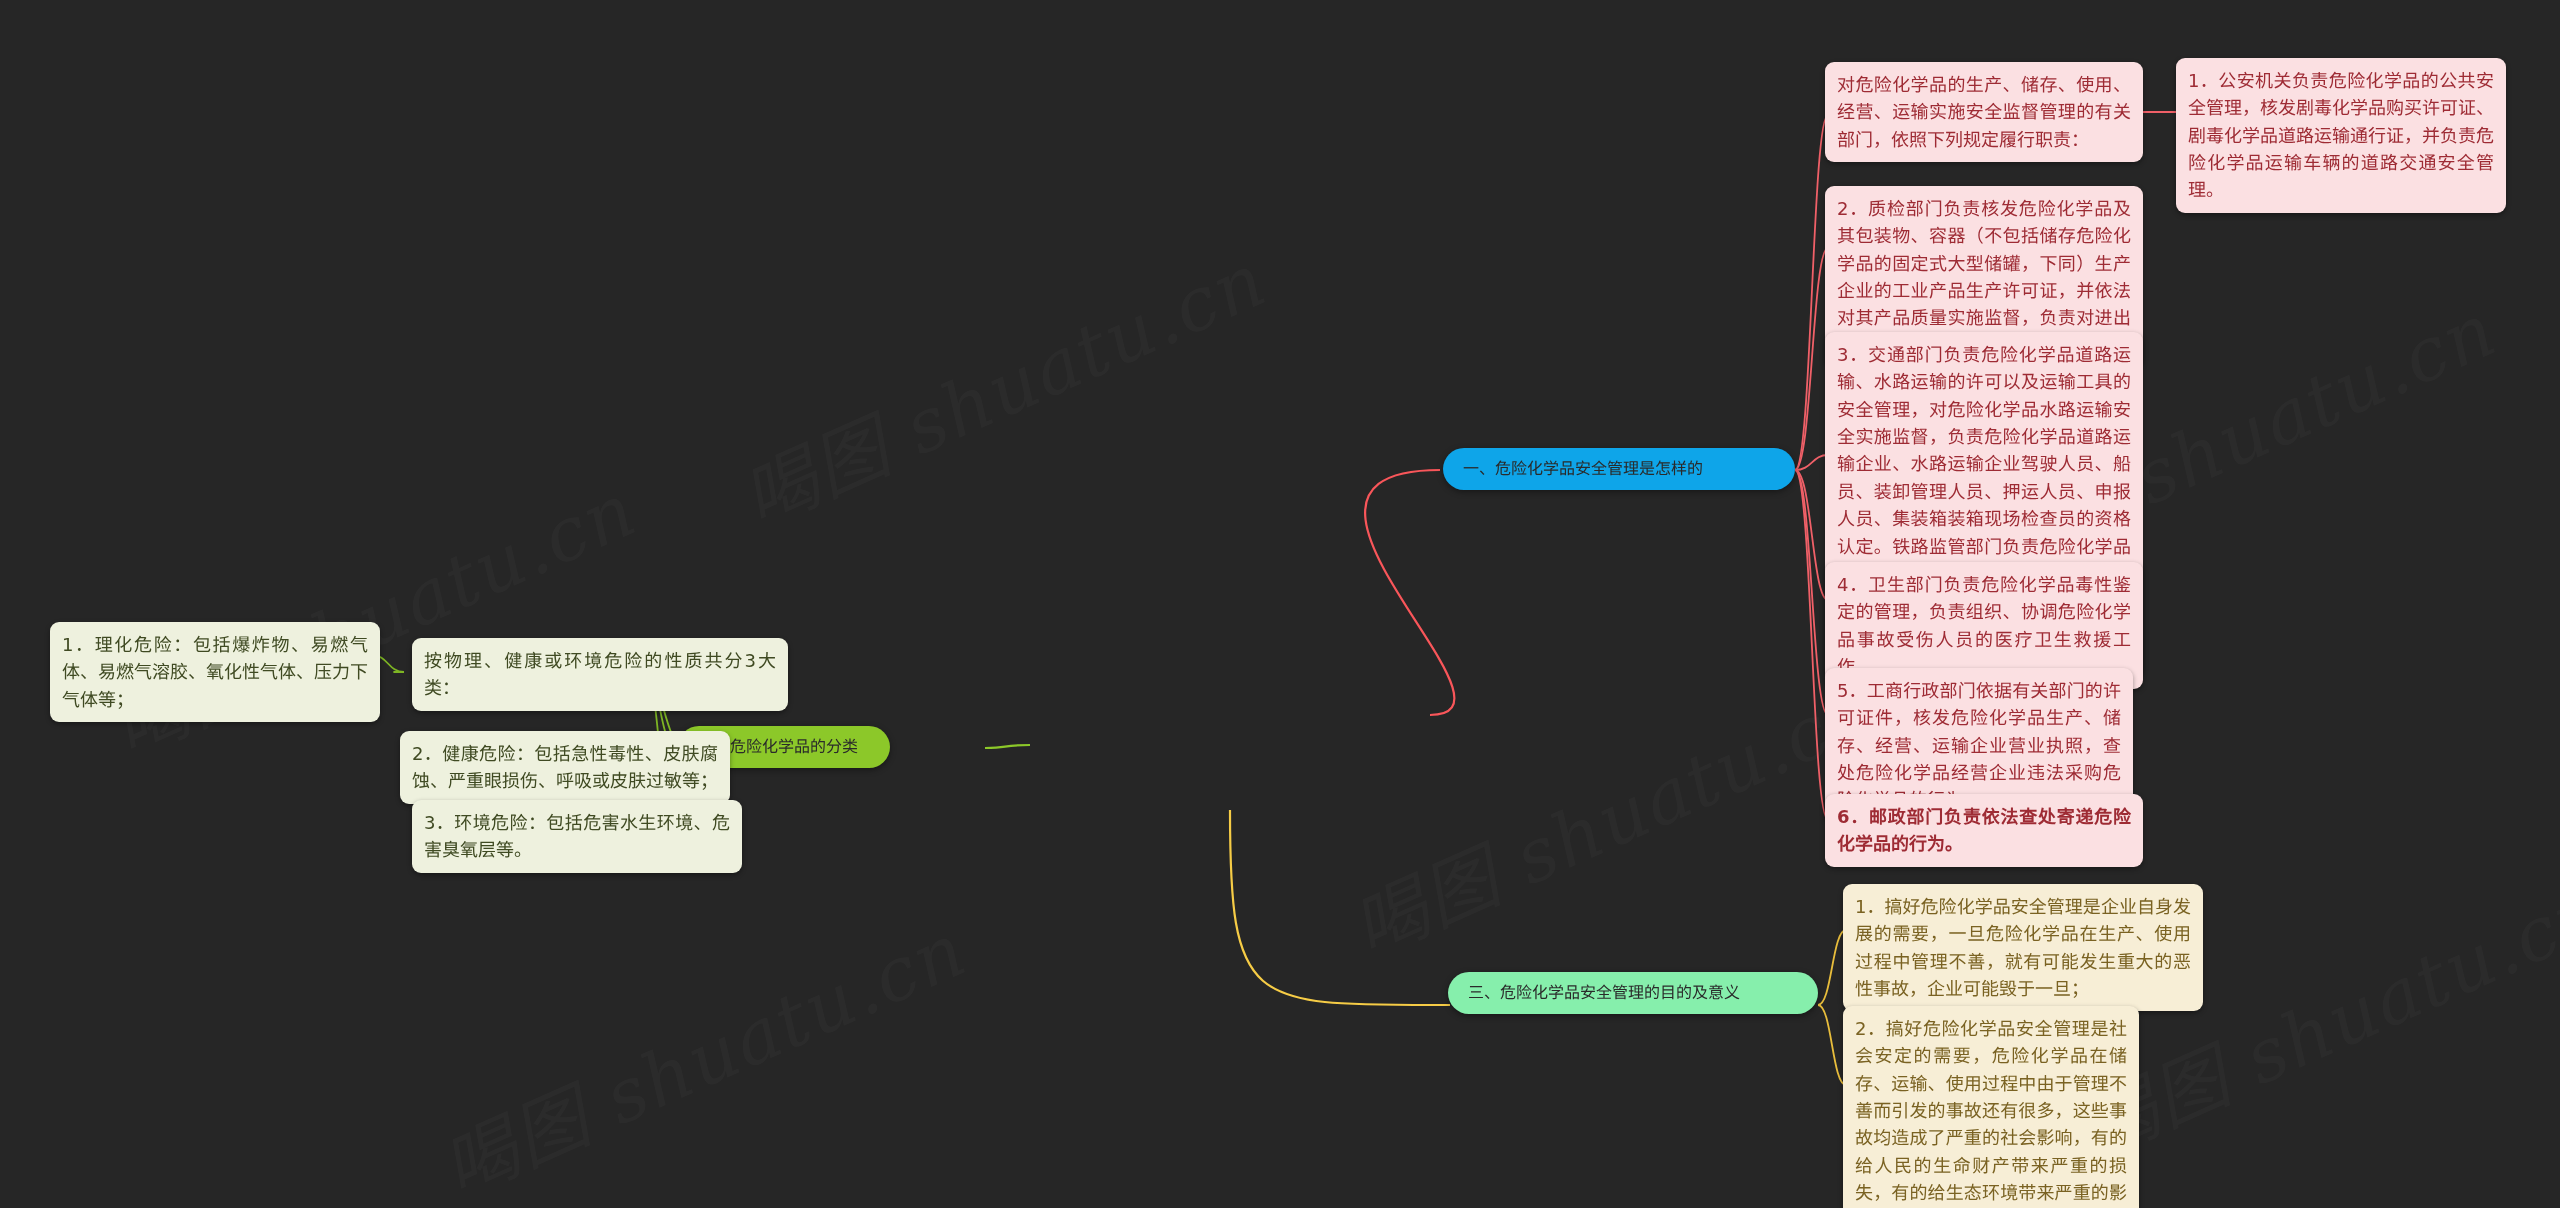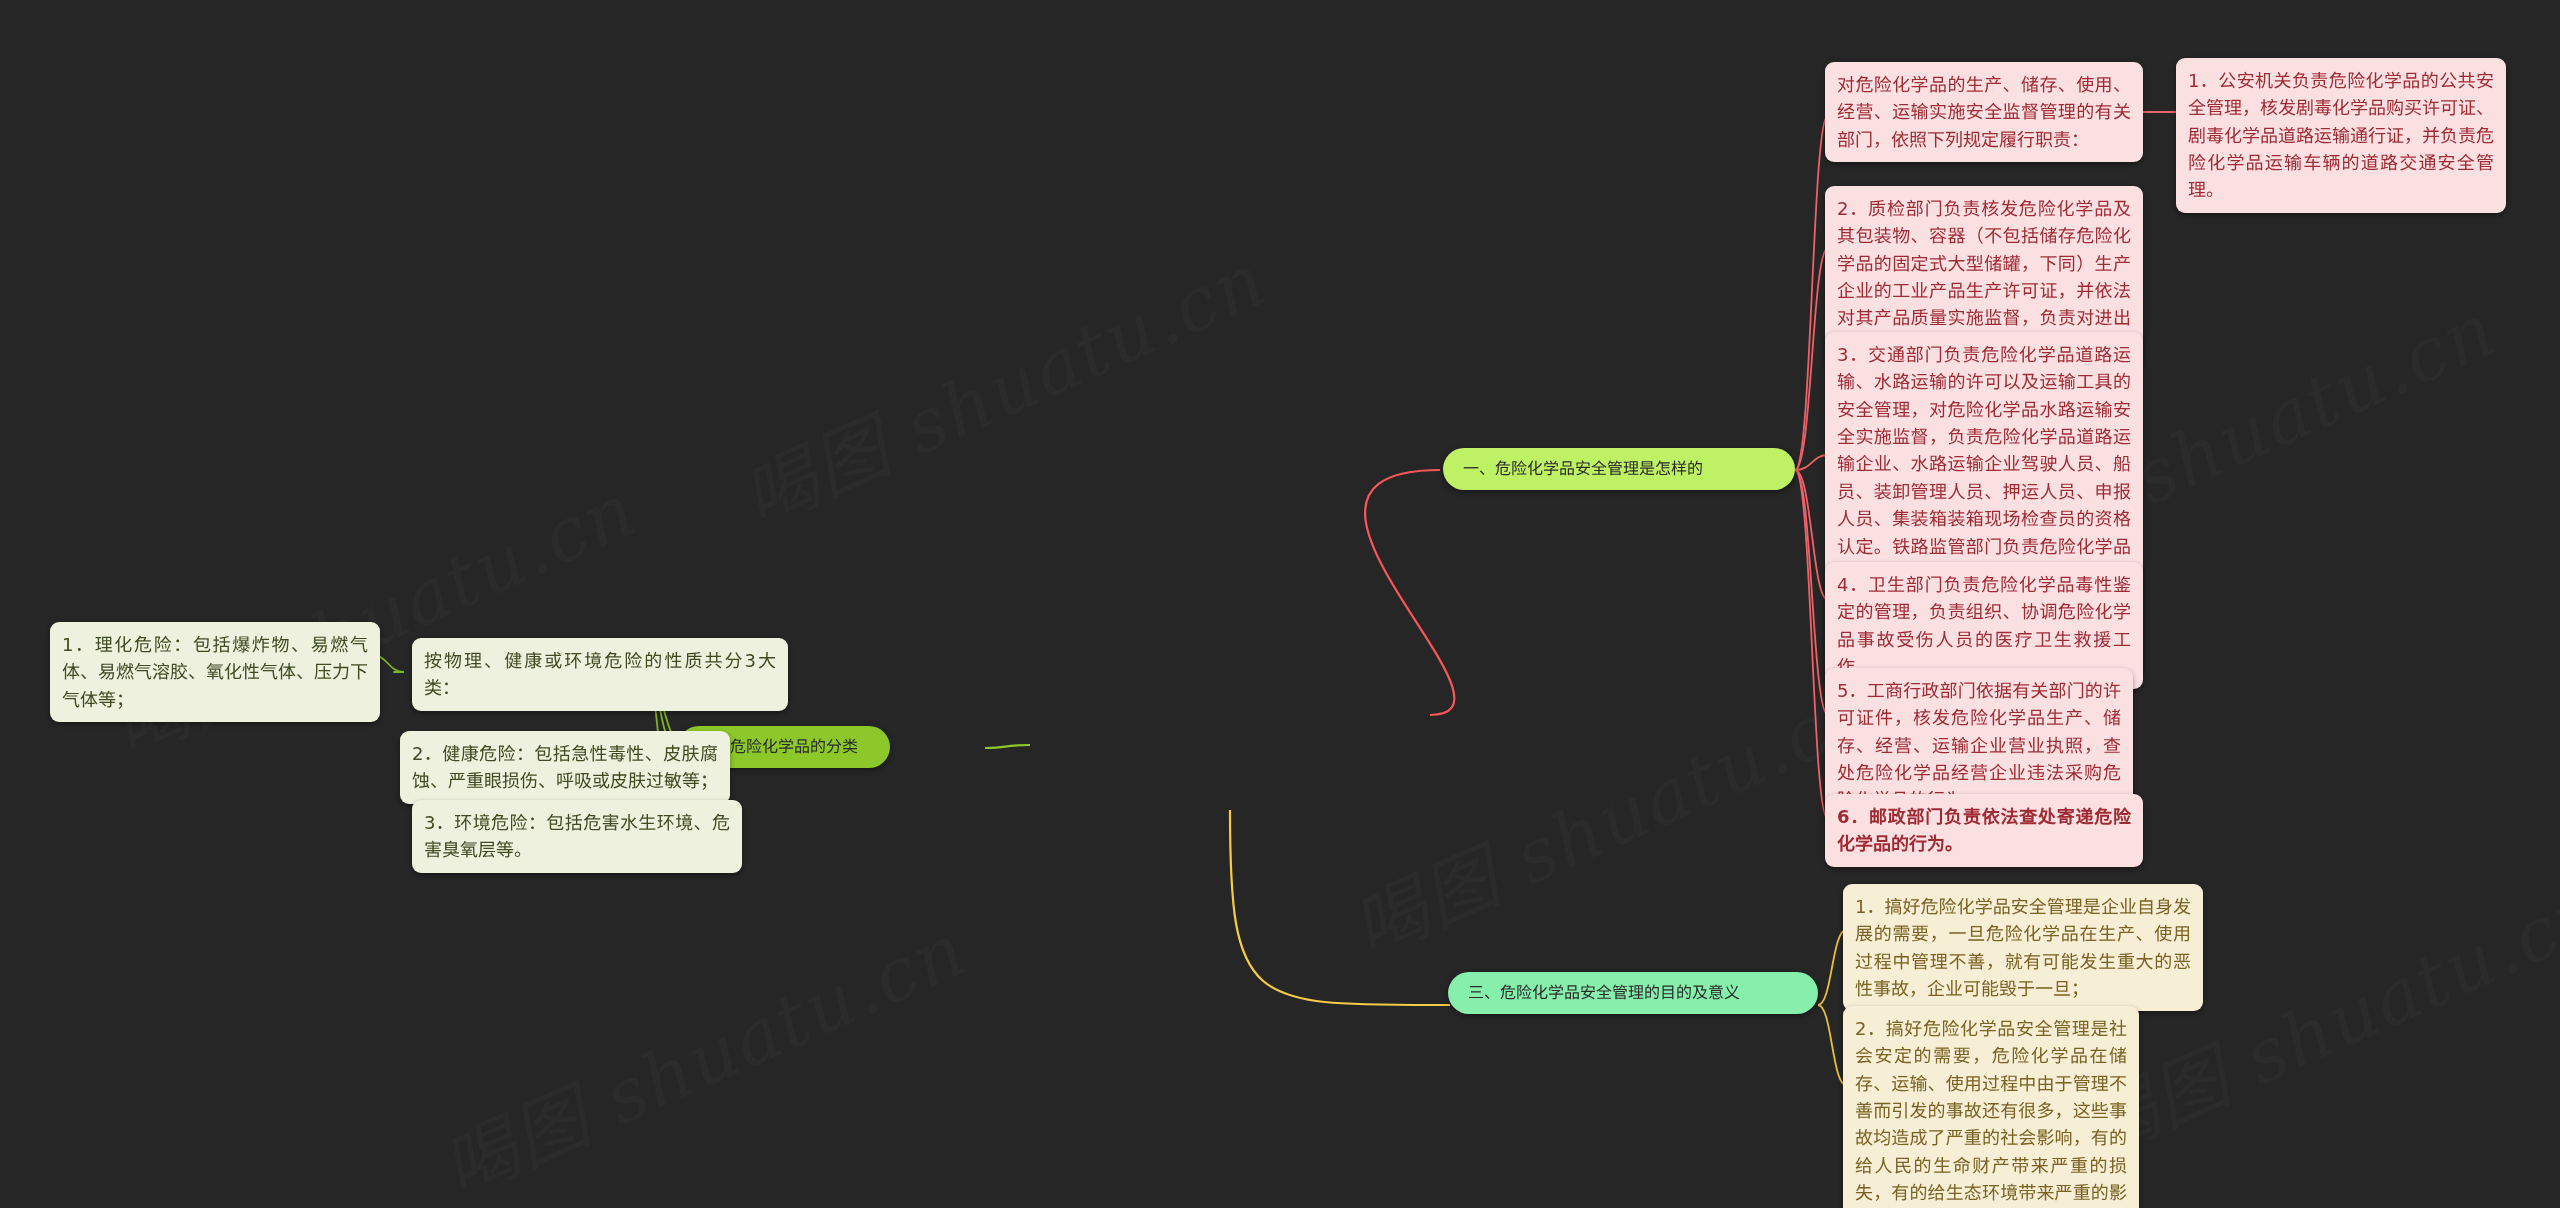--- a/index.html
+++ b/index.html
@@ -111,21 +111,21 @@
     <path d="M398,672 C392,672 392,672 404,672" fill="none" stroke="#7eb524" stroke-width="1.8"></path>
     <path d="M404,672 C388,672 388,655 372,655" fill="none" stroke="#7eb524" stroke-width="1.8"></path>
     <path d="M645,672 C660,672 660,748 676,748" fill="none" stroke="#7eb524" stroke-width="1.8"></path>
     <path d="M645,672 C660,672 660,838 676,838" fill="none" stroke="#7eb524" stroke-width="1.8"></path>
 
     <path d="M1818,1005 C1832,1005 1832,930 1846,930" fill="none" stroke="#e8bd3c" stroke-width="1.8"></path>
     <path d="M1818,1005 C1832,1005 1832,1085 1846,1085" fill="none" stroke="#e8bd3c" stroke-width="1.8"></path>
   </svg>
 
 
-  <div class="node branch-node" style="left:1443px; top:448px; width:352px; background:#bef264;">
+  <div class="node branch-node" style="left:1443px; top:448px; width:352px; background:#0ea5e9;">
     <span>一、危险化学品安全管理是怎样的</span>
   </div>
 
   <div class="node branch-node" style="left:678px; top:726px; width:212px; background:#8cc829;">
     <span>二、危险化学品的分类</span>
   </div>
 
   <div class="node branch-node" style="left:1448px; top:972px; width:370px; background:#86efac;">
     <span>三、危险化学品安全管理的目的及意义</span>
   </div>

